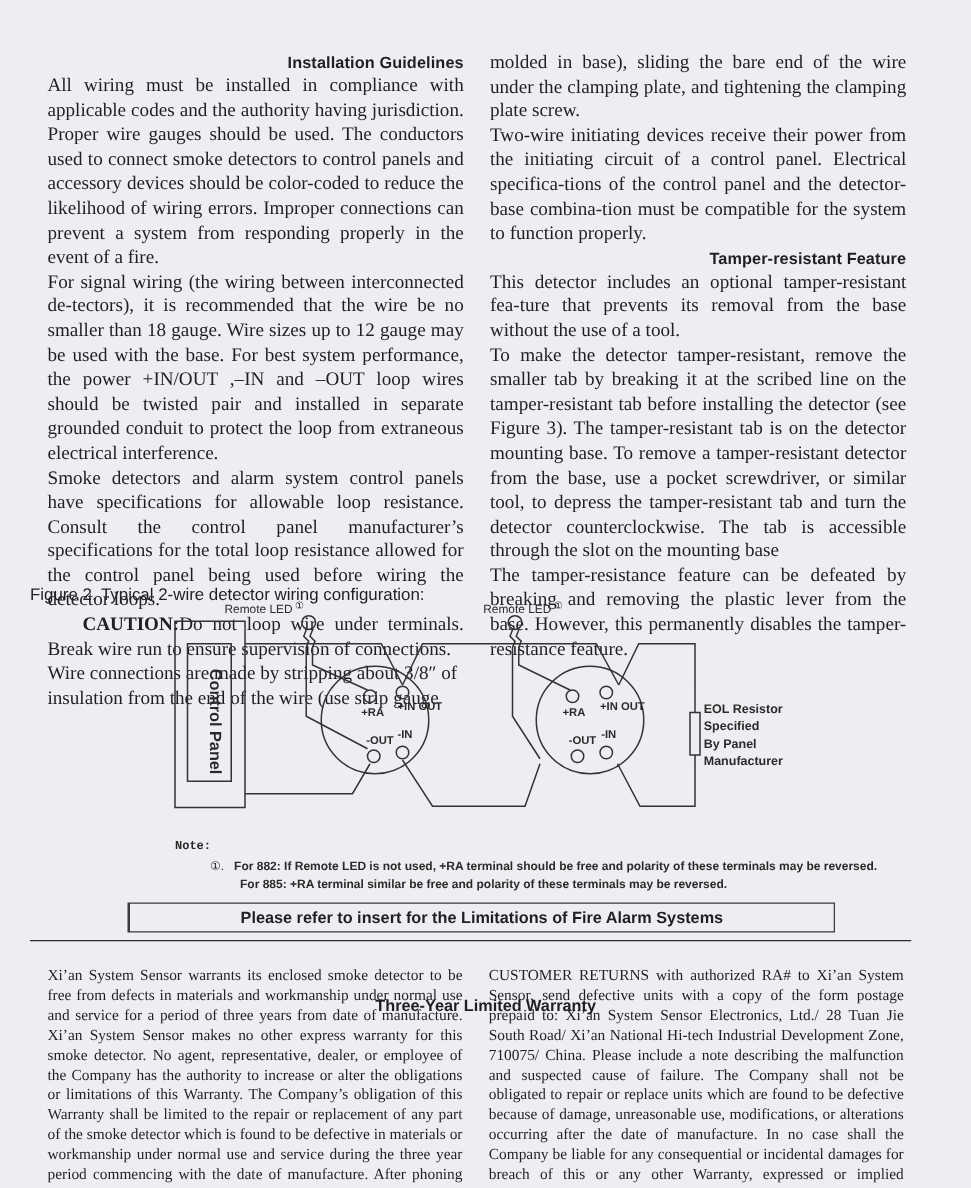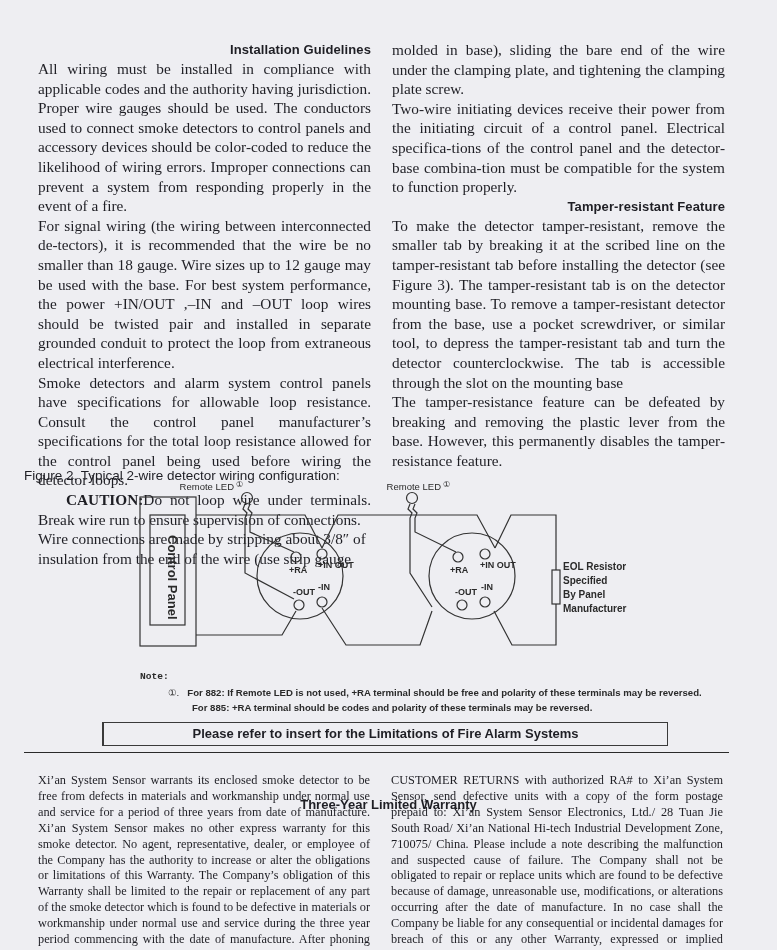--- a/index.html
+++ b/index.html
@@ -76,20 +76,21 @@
   <p>For signal wiring (the wiring between interconnected de-tectors), it is recommended that the wire be no smaller than 18 gauge. Wire sizes up to 12 gauge may be used with the base. For best system performance, the power +IN/OUT ,–IN and –OUT loop wires should be twisted pair and installed in separate grounded conduit to protect the loop from extraneous electrical interference.</p>
   <p>Smoke detectors and alarm system control panels have specifications for allowable loop resistance. Consult the control panel manufacturer’s specifications for the total loop resistance allowed for the control panel being used before wiring the detector loops.</p>
   <p><span class="strong">CAUTION:</span><span>Do not loop wire under terminals. Break wire run to ensure supervision of connections.</span></p>
   <p style="text-align:left">Wire connections are made by stripping about 3/8″ of insulation from the end of the wire (use strip gauge</p>
 </div>
 
 <div id="col-right" class="col">
   <p>molded in base), sliding the bare end of the wire under the clamping plate, and tightening the clamping plate screw.</p>
   <p>Two-wire initiating devices receive their power from the initiating circuit of a control panel. Electrical specifica-tions of the control panel and the detector-base combina-tion must be compatible for the system to function properly.</p>
   <div class="sec-head">Tamper-resistant Feature</div>
+  <p>This detector includes an optional tamper-resistant fea-ture that prevents its removal from the base without the use of a tool.</p>
   <p>To make the detector tamper-resistant, remove the smaller tab by breaking it at the scribed line on the tamper-resistant tab before installing the detector (see Figure 3). The tamper-resistant tab is on the detector mounting base. To remove a tamper-resistant detector from the base, use a pocket screwdriver, or similar tool, to depress the tamper-resistant tab and turn the detector counterclockwise. The tab is accessible through the slot on the mounting base</p>
   <p>The tamper-resistance feature can be defeated by breaking and removing the plastic lever from the base. However, this permanently disables the tamper-resistance feature.</p>
 </div>
 
 <div id="fig-title">Figure 2. Typical 2-wire detector wiring configuration:</div>
 
 <svg id="diagram" width="777" height="190" viewBox="0 0 777 190">
   <g fill="none" stroke="#333" stroke-width="1.2">
 
     <rect x="140" y="17" width="56" height="149"></rect>
@@ -146,20 +147,20 @@
   <text x="481" y="110" font-size="9" font-weight="bold">-IN</text>
 
   <text x="563" y="90" font-size="10" font-weight="bold">EOL Resistor</text>
   <text x="563" y="104" font-size="10" font-weight="bold">Specified</text>
   <text x="563" y="118" font-size="10" font-weight="bold">By Panel</text>
   <text x="563" y="132" font-size="10" font-weight="bold">Manufacturer</text>
 </svg>
 
 <div id="note-label" class="note">Note:</div>
 <div id="note-1" class="note"><span class="mk">①.</span><span>For 882:  If  Remote LED is not used, +RA terminal should be free and polarity of these terminals may be reversed.</span></div>
-<div id="note-2" class="note">For 885:  +RA terminal should be codes and polarity of these terminals may be reversed.</div>
+<div id="note-2" class="note">For 885:  +RA terminal similar be free and polarity of these terminals may be reversed.</div>
 
 <div id="limits-box">Please refer to insert for the Limitations of Fire Alarm Systems</div>
 <div id="rule"></div>
 
 <div id="warranty-title">Three-Year Limited Warranty</div>
 <div id="wcol-left" class="wcol">Xi’an System Sensor warrants its enclosed smoke detector to be free from defects in materials and workmanship under normal use and service for a period of three years from date of manufacture. Xi’an System Sensor makes no other express warranty for this smoke detector. No agent, representative, dealer, or employee of the Company has the authority to increase or alter the obligations or limitations of this Warranty. The Company’s obligation of this Warranty shall be limited to the repair or replacement of any part of the smoke detector which is found to be defective in materials or workmanship under normal use and service during the three year period commencing with the date of manufacture. After phoning Xi’an System Sensor for a Return Authorization Number and faxing a copy of the filled form of</div>
 <div id="wcol-right" class="wcol">CUSTOMER RETURNS with authorized RA# to Xi’an System Sensor, send defective units with a copy of the form postage prepaid to: Xi’an System Sensor Electronics, Ltd./ 28 Tuan Jie South Road/ Xi’an National Hi-tech Industrial Development Zone, 710075/ China. Please include a note describing the malfunction and suspected cause of failure. The Company shall not be obligated to repair or replace units which are found to be defective because of damage, unreasonable use, modifications, or alterations occurring after the date of manufacture. In no case shall the Company be liable for any consequential or incidental damages for breach of this or any other Warranty, expressed or implied whatsoever, even if the loss or damage is caused by the Company’s negligence or fault.</div>
 
 </body></html>

